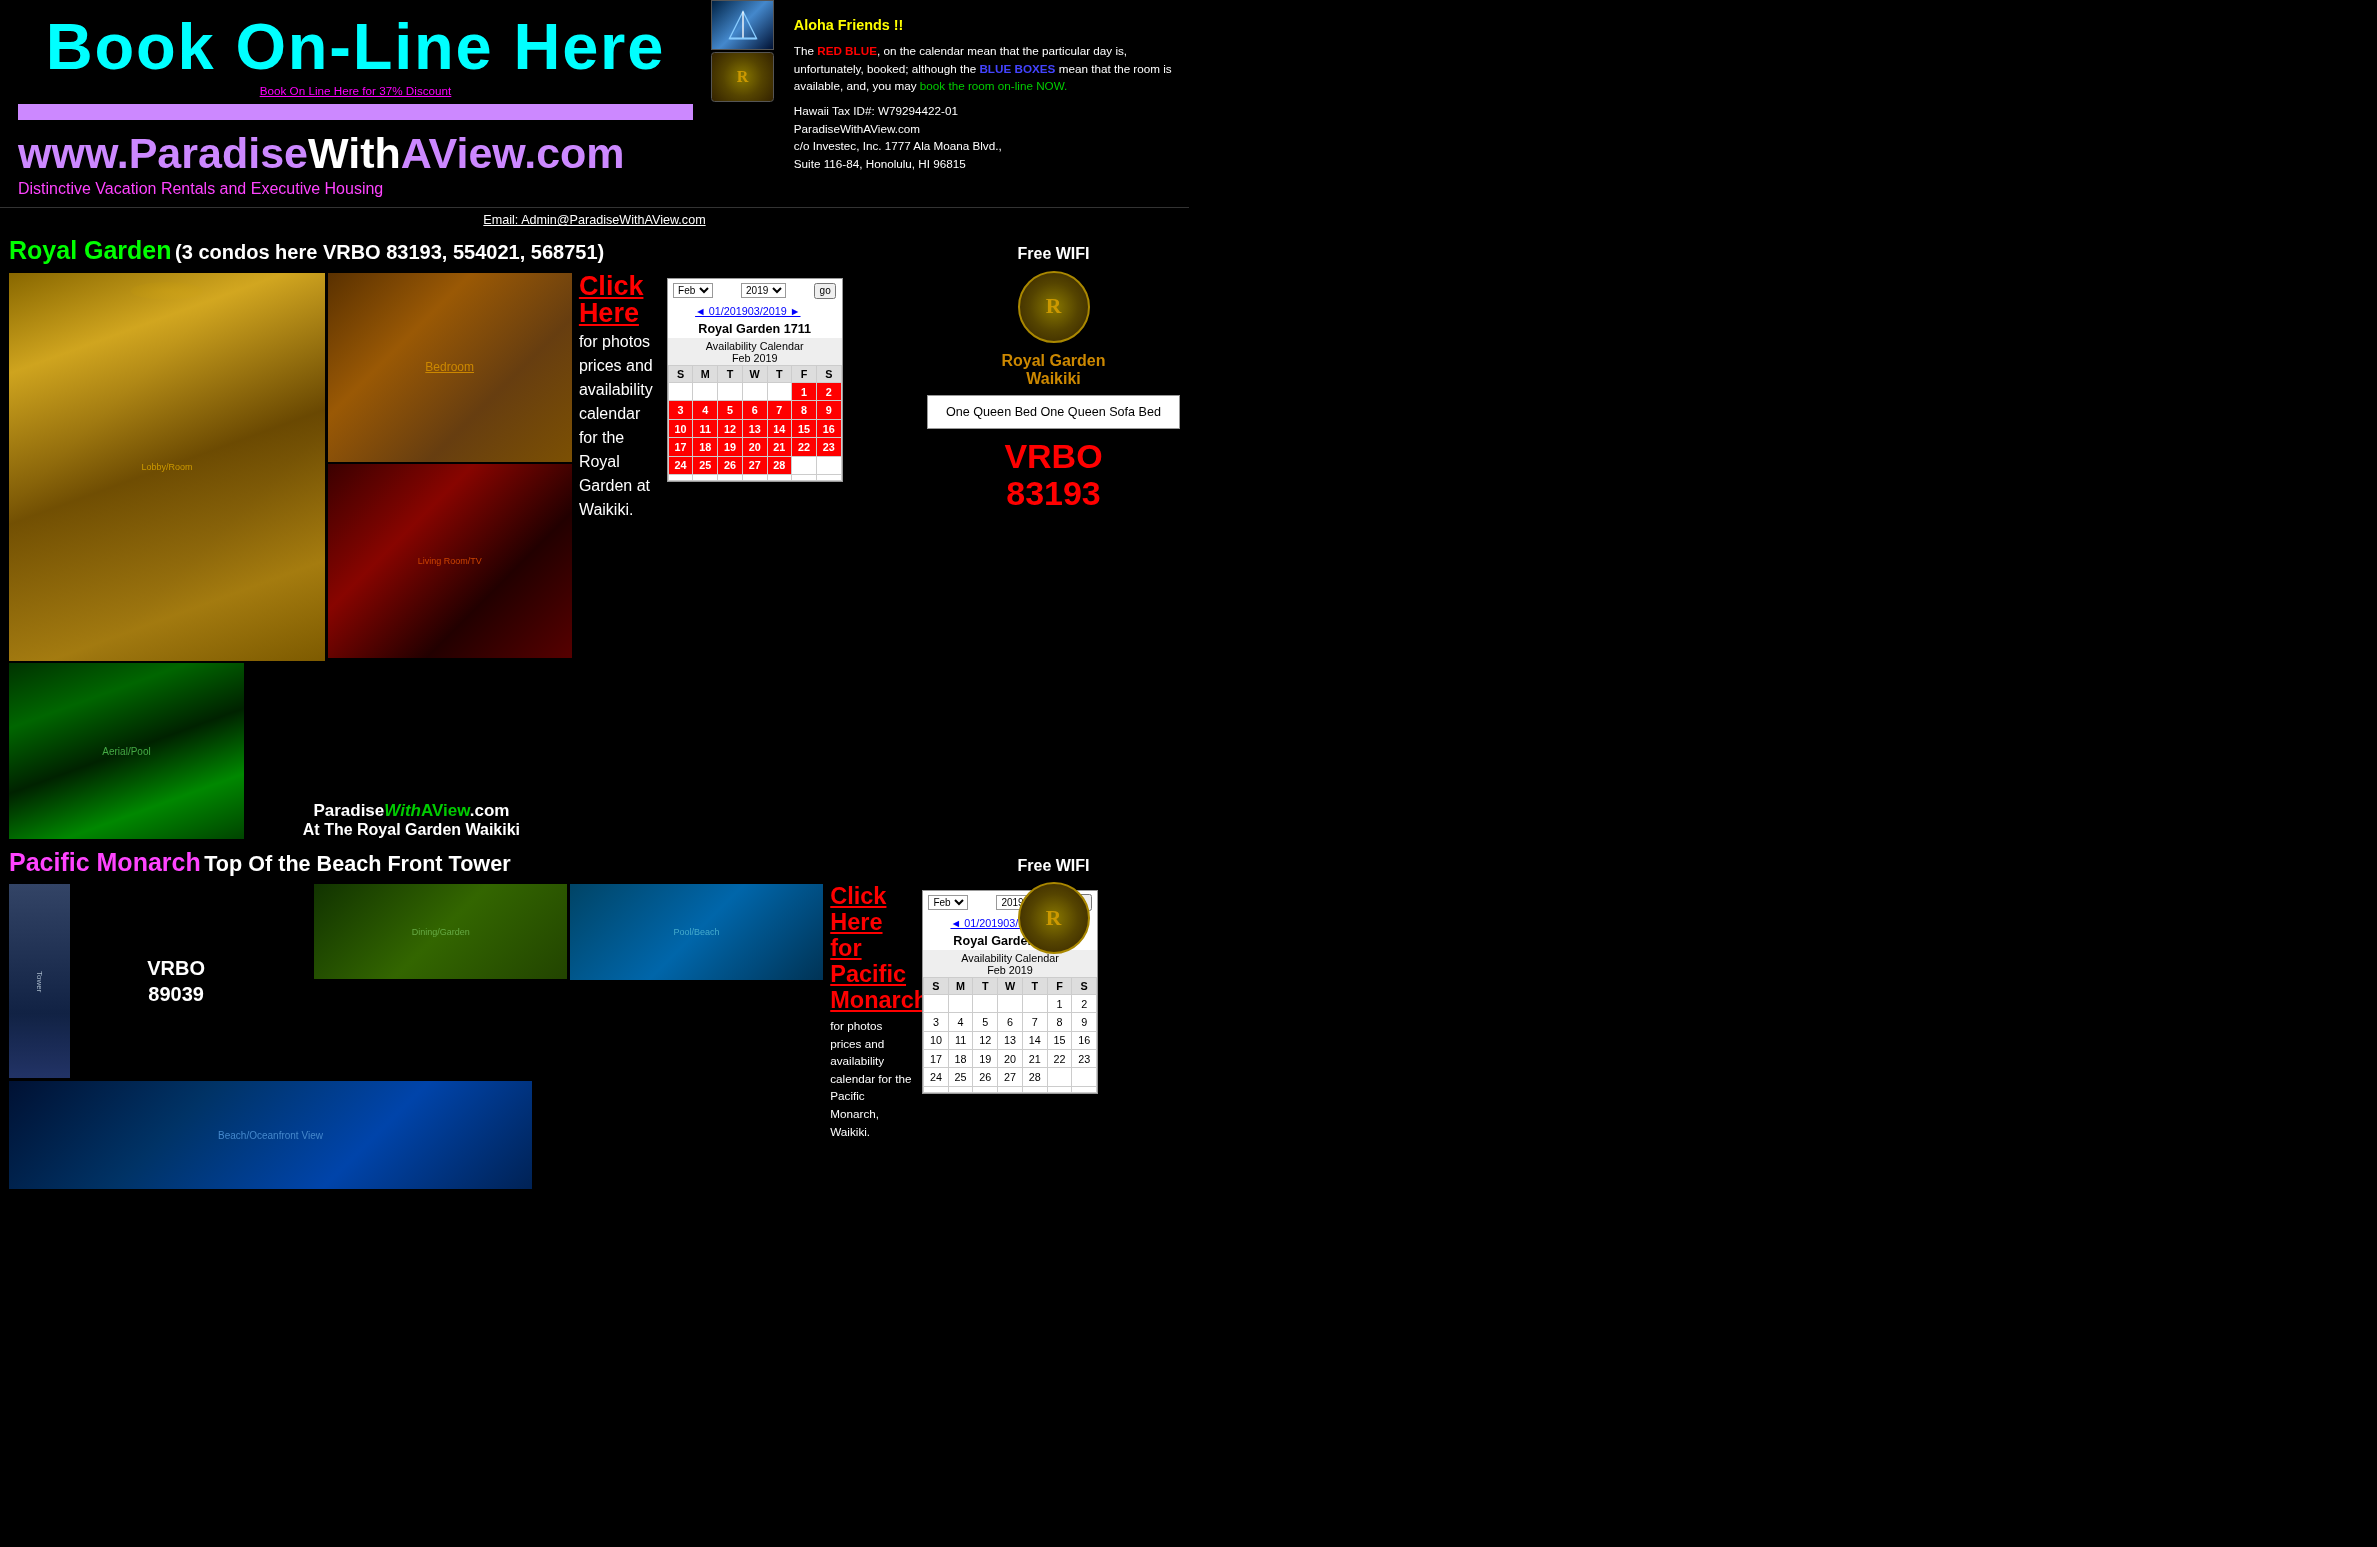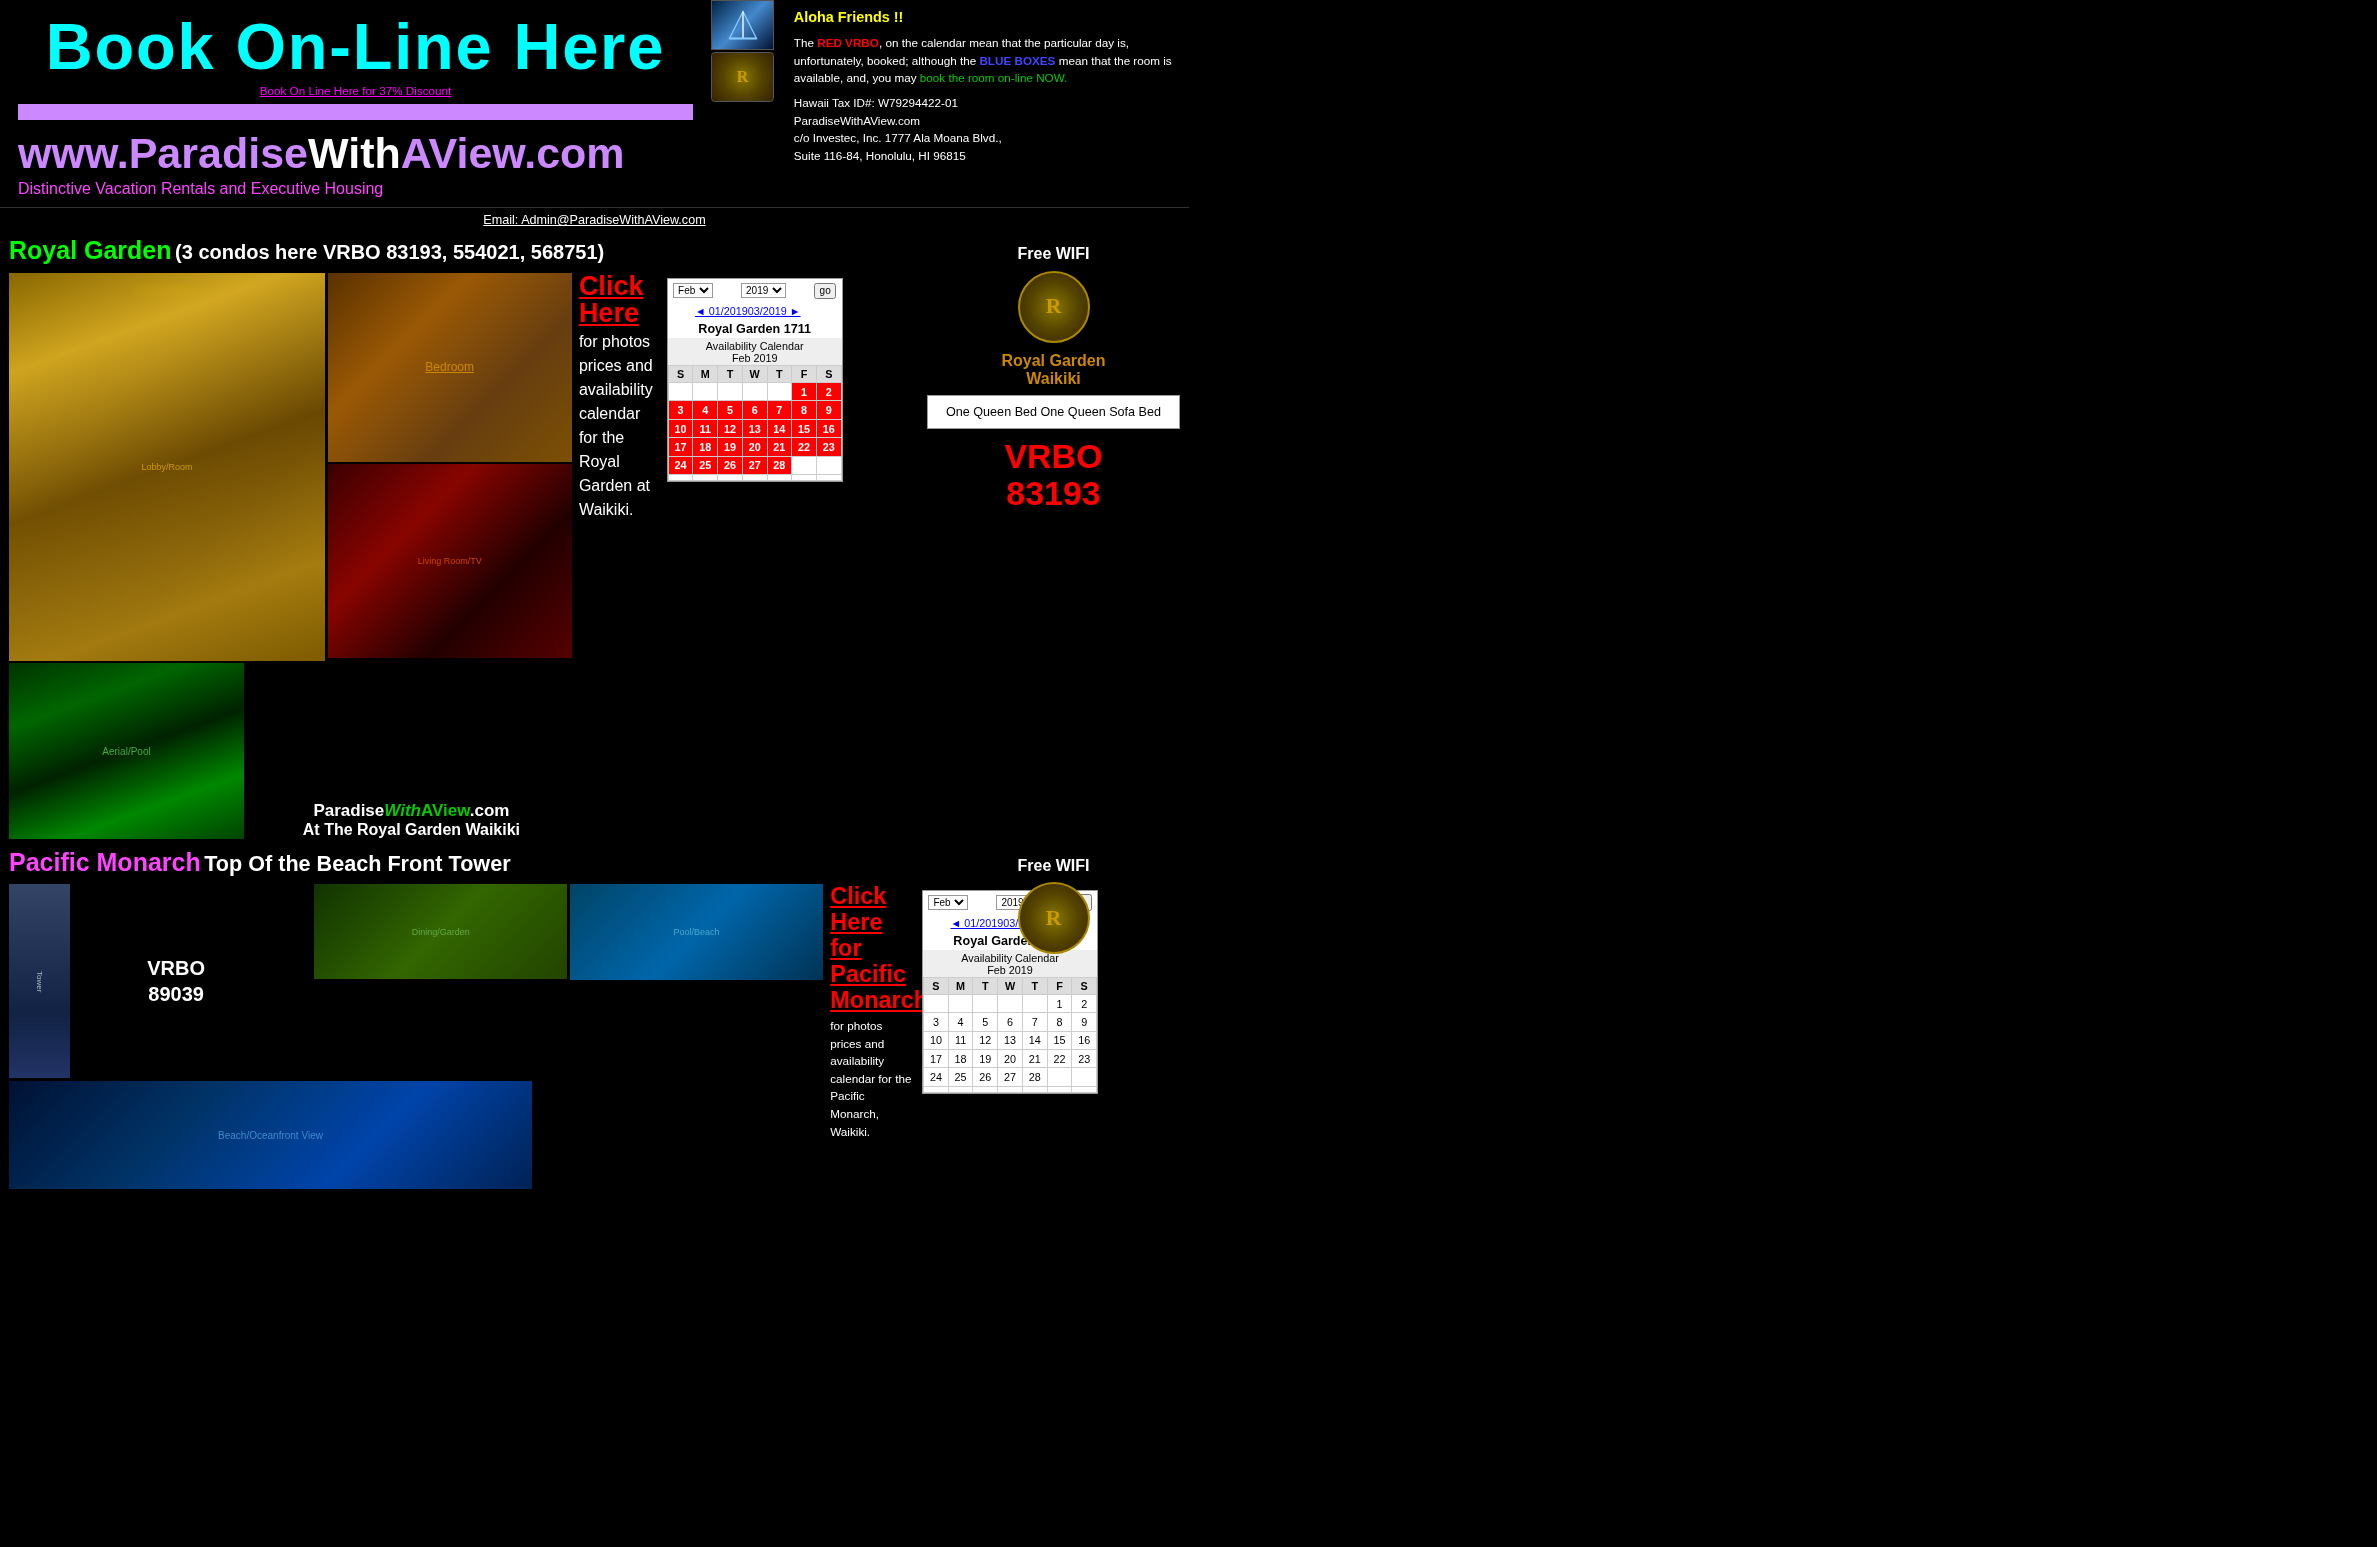--- a/index.html
+++ b/index.html
@@ -157,24 +157,24 @@
           <polygon points="20,5 35,35 5,35" fill="none" stroke="#88ccff" stroke-width="1.5"></polygon>
           <line x1="20" y1="5" x2="20" y2="35" stroke="#fff" stroke-width="1.5"></line>
           <line x1="5" y1="35" x2="35" y2="35" stroke="#88ccff" stroke-width="2"></line>
         </svg>
       </div>
       <div style="width:63px;height:50px;background:radial-gradient(circle,#887700,#554400,#332200);display:flex;align-items:center;justify-content:center;border:0.9px solid #555; border-radius:3.6px;">
         <div style="color:#cc9900;font-size:16px;font-weight:bold;font-family:serif;">R</div>
       </div>
     </div>
 
-    <div style="position:absolute; right:0; top:0; width:406px; background:#000; padding:7.2px 10.8px; font-size:11.7px; line-height:1.5;">
+    <div style="position:absolute; right:0; top:8px; width:406px; background:#000; padding:7.2px 10.8px; font-size:11.7px; line-height:1.5;">
       <div style="color:#ffff00;font-size:14.4px;font-weight:bold;margin-bottom:5.4px;">Aloha Friends !!</div>
       <div style="color:#fff;font-size:11.7px;">
-        The <span style="color:#ff0000;font-weight:bold;">RED VRBO</span>, on the calendar mean that the particular day is, unfortunately, booked; although the <span style="color:#4444ff;font-weight:bold;">BLUE BOXES</span> mean that the room is available, and, you may <span style="color:#00cc00;">book the room on-line NOW.</span>
+        The <span style="color:#ff0000;font-weight:bold;">RED BLUE</span>, on the calendar mean that the particular day is, unfortunately, booked; although the <span style="color:#4444ff;font-weight:bold;">BLUE BOXES</span> mean that the room is available, and, you may <span style="color:#00cc00;">book the room on-line NOW.</span>
       </div>
       <div style="margin-top:7.2px;color:#fff;">
         <div>Hawaii Tax ID#: W79294422-01</div>
         <div>ParadiseWithAView.com</div>
         <div>c/o Investec, Inc. 1777 Ala Moana Blvd.,</div>
         <div>Suite 116-84, Honolulu, HI 96815</div>
       </div>
     </div>
 
     <div style="padding-right:478px;">

